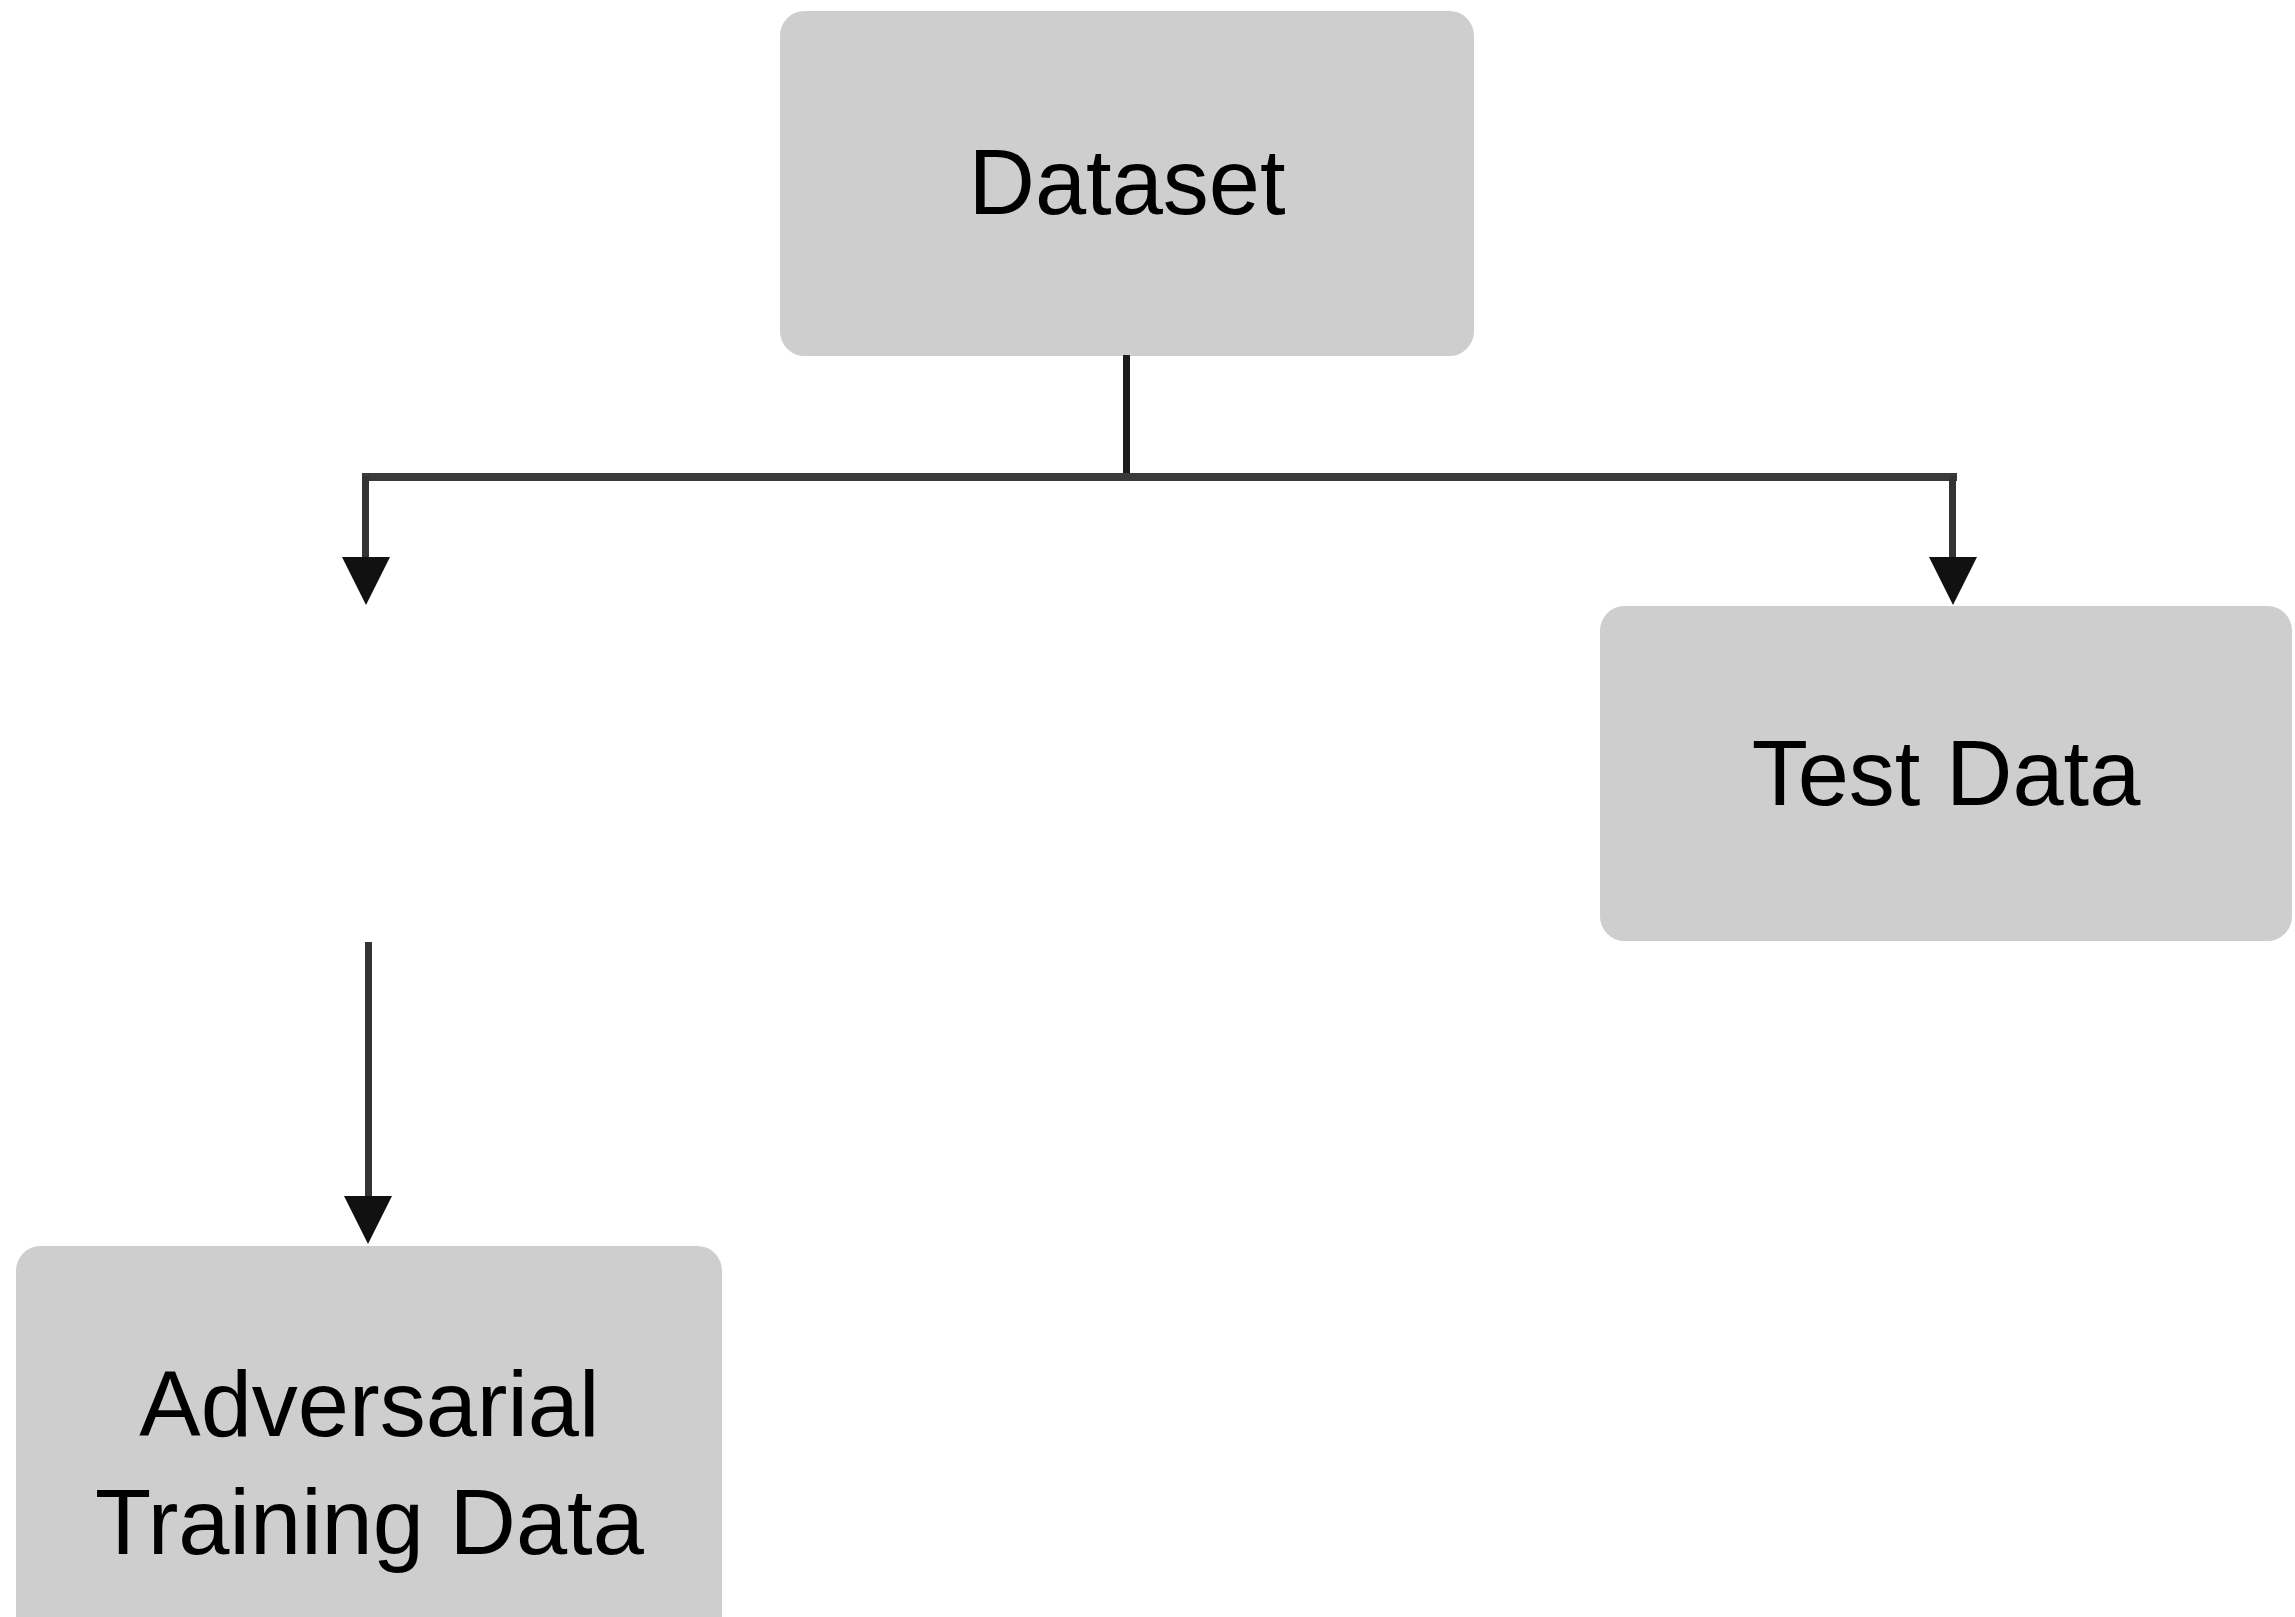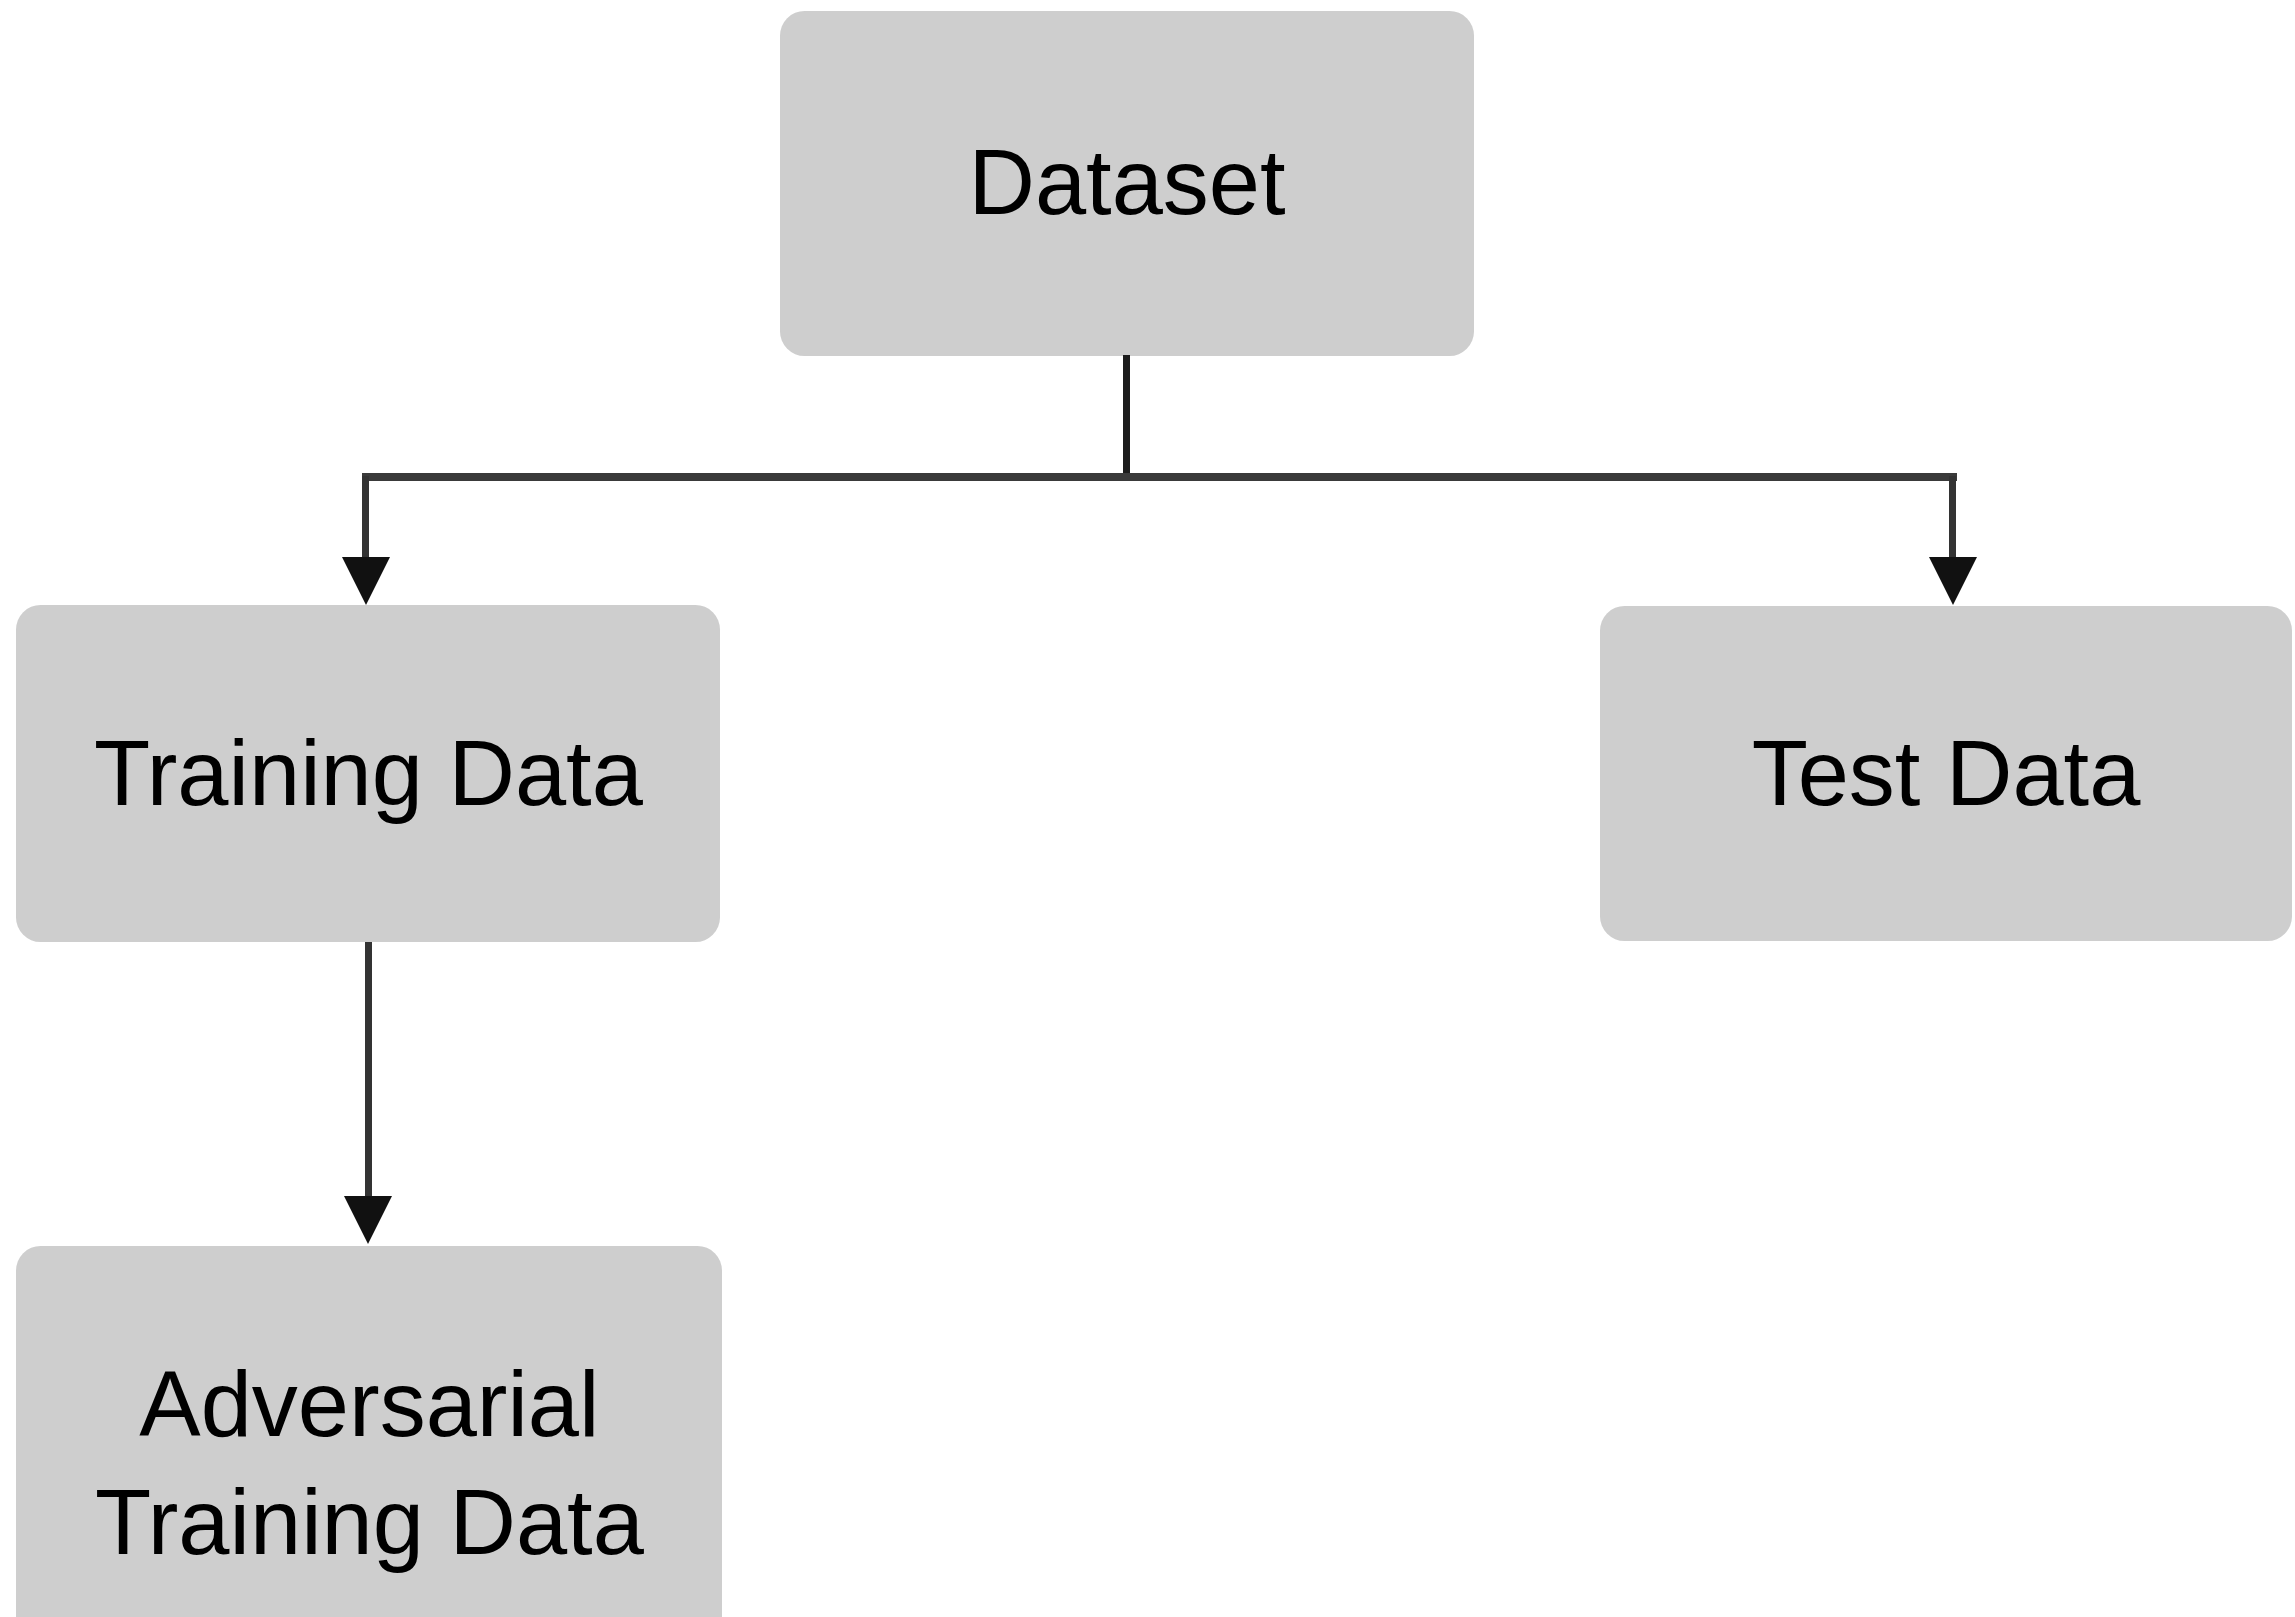--- a/index.html
+++ b/index.html
@@ -51,23 +51,20 @@
 </style>
 </head>
 <body>
 
 <div class="canvas">
 
   <div class="node" id="node-dataset">
     <span>Dataset</span>
   </div>
 
-  <div class="node" id="node-training">
-    <span>Training Data</span>
-  </div>
 
   <div class="node" id="node-test">
     <span>Test Data</span>
   </div>
 
   <div class="node" id="node-adversarial">
     <span>Adversarial Training Data</span>
   </div>
 
   <div class="vline" id="edge-dataset-stem"></div>

